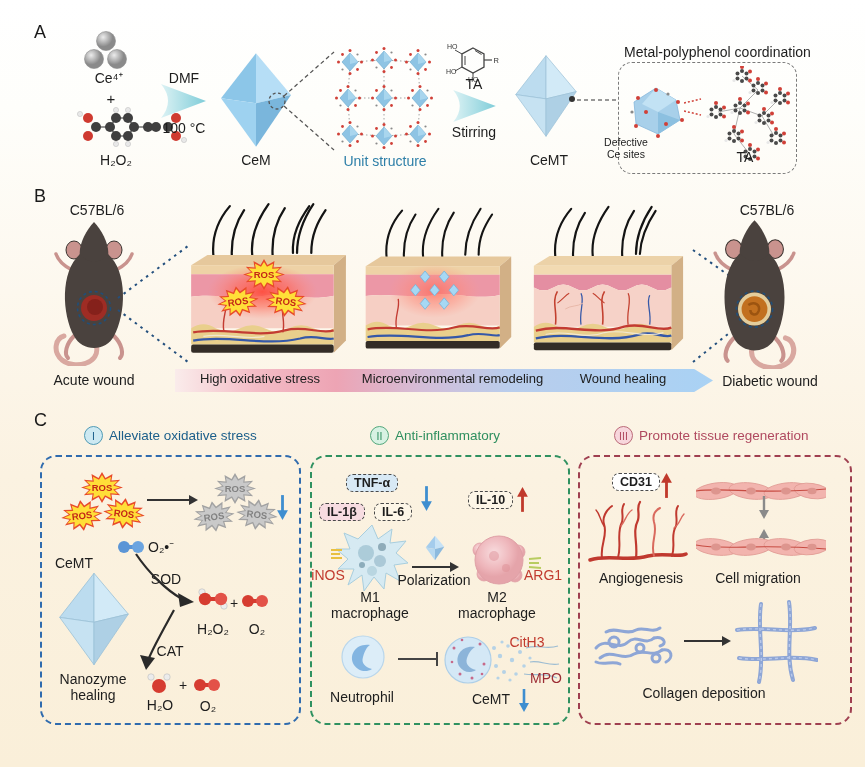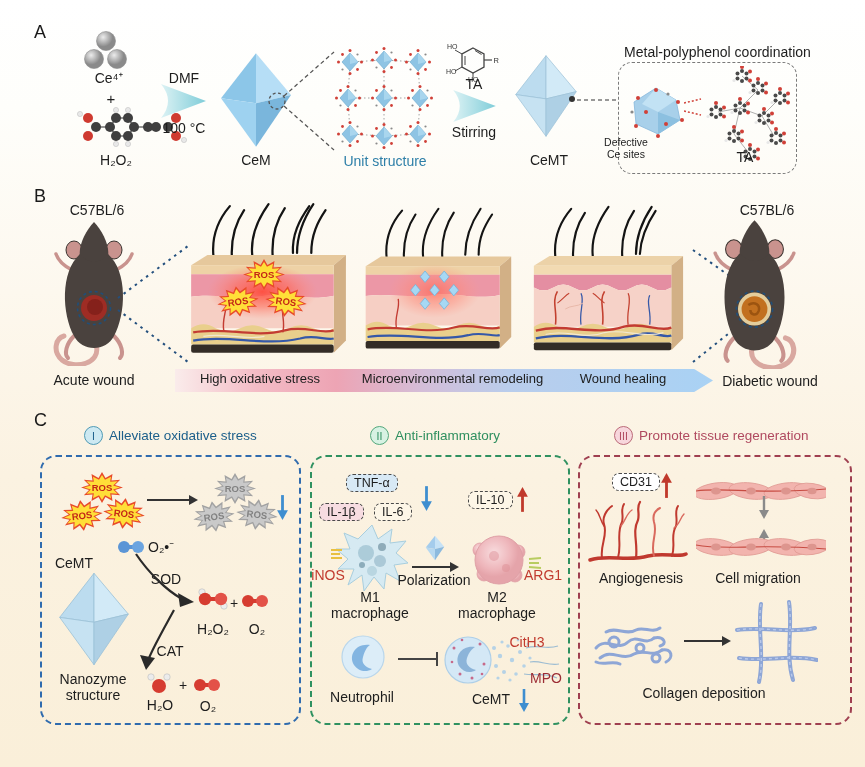--- a/index.html
+++ b/index.html
@@ -10,21 +10,21 @@
   .txt{position:absolute;font-size:13px;color:#1d1d1d;text-align:center;line-height:1.15;}
   .panel-label{position:absolute;font-size:18px;color:#1a1a1a;}
   .cap{font-size:14px;}
   .small{font-size:14px;}
   .tiny{font-size:10.5px;}
   .blue-txt{color:#2e7fa8;}
   .red-txt{color:#c13a2e;}
   .maroon-txt{color:#9c2d35;text-align:right;}
   .dashbox{position:absolute;border:2px dashed;border-radius:16px;}
   .cytobox{position:absolute;border:1.5px dashed #4a4a4a;border-radius:7px;padding:1px 7px;
-           font-size:12.5px;color:#1d1d1d;background:#fdf6e7;white-space:nowrap;}
+           font-size:12.5px;color:#1d1d1d;background:#fdf6e7;white-space:nowrap;font-weight:bold;}
   .coordbox{position:absolute;border:1.6px dashed #7a7a7a;border-radius:14px;}
   .harrow{position:absolute;height:2.2px;background:#333;}
   .harrow::after{content:'';position:absolute;right:-9px;top:-4.2px;
       border-left:9px solid #333;border-top:5.3px solid transparent;border-bottom:5.3px solid transparent;}
   .tbar{position:absolute;height:2.2px;background:#444;}
   .tbar::after{content:'';position:absolute;right:0;top:-6px;width:2.2px;height:14px;background:#444;}
   .burst{position:absolute;width:42px;height:31px;}
   .burst-outer{position:absolute;inset:0;background:#e84b2a;
      clip-path:polygon(100% 50%,80.9% 58.3%,93.3% 75%,72.6% 72.6%,75% 93.3%,58.3% 80.9%,50% 100%,41.7% 80.9%,25% 93.3%,27.4% 72.6%,6.7% 75%,19.1% 58.3%,0% 50%,19.1% 41.7%,6.7% 25%,27.4% 27.4%,25% 6.7%,41.7% 19.1%,50% 0%,58.3% 19.1%,75% 6.7%,72.6% 27.4%,93.3% 25%,80.9% 41.7%);}
   .burst-inner{position:absolute;inset:3px;background:#ffdf38;
@@ -530,21 +530,21 @@
   <div class="txt" style="left:175px;top:677px;width:16px;font-size:14px">+</div>
   <svg class="abs" style="left:192px;top:678px" width="30" height="14" viewBox="0 0 30 14">
     <rect x="8" y="5" width="14" height="4" fill="#d63c30"></rect>
     <circle cx="8" cy="7" r="6" fill="#d63c30"></circle>
       <circle cx="22" cy="7" r="6" fill="#e35248"></circle>
   </svg>
   <div class="txt small" style="left:138px;top:697px;width:44px">H₂O</div>
   <div class="txt small" style="left:191px;top:698px;width:34px">O₂</div>
   <div class="txt cap" style="left:48px;top:671px;width:90px">
     <span>Nanozyme</span><br>
-    <span>structure</span>
+    <span>healing</span>
   </div>
 
   <div class="cytobox" style="left:346px;top:474px;background:#d8e9f5"><span>TNF-α</span></div>
   <svg class="abs" style="left:420px;top:484px" width="13" height="28" viewBox="0 0 12 26">
     <line x1="6" y1="2" x2="6" y2="17" stroke="#3e8ed0" stroke-width="2.6"></line>
     <polygon points="1,16 11,16 6,25" fill="#3e8ed0"></polygon>
   </svg>
   <div class="cytobox" style="left:319px;top:503px;background:#f7dce1"><span>IL-1β</span></div>
   <div class="cytobox" style="left:374px;top:503px"><span>IL-6</span></div>
   <div class="cytobox" style="left:468px;top:491px"><span>IL-10</span></div>

